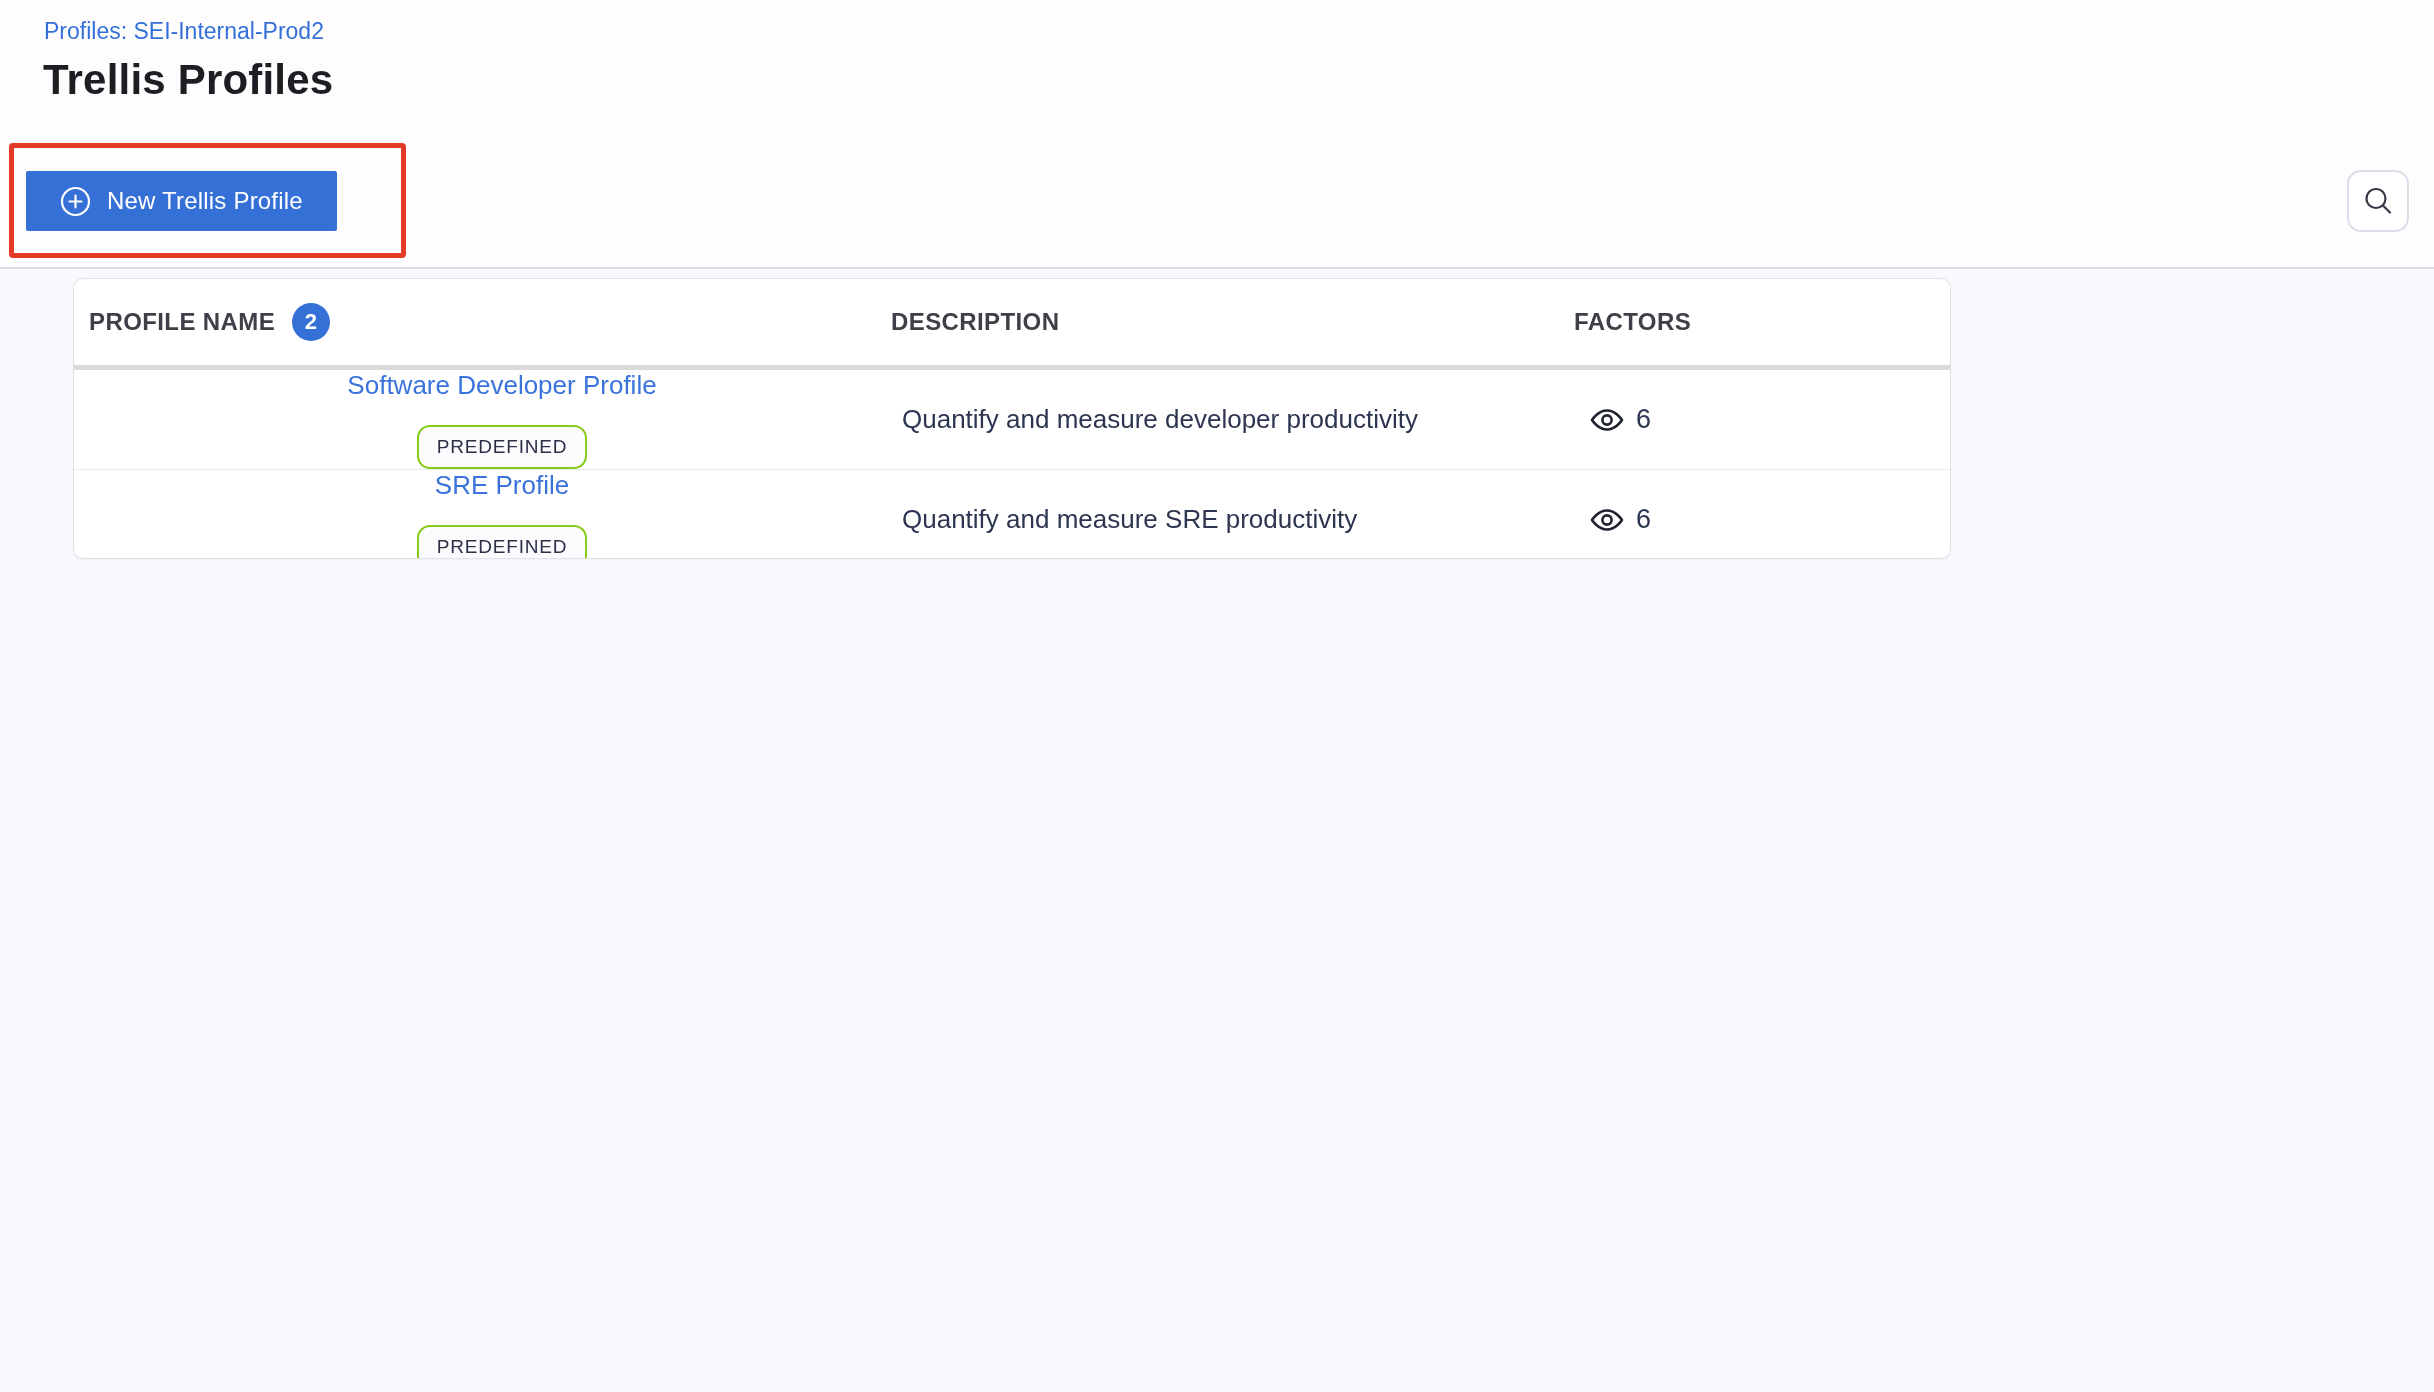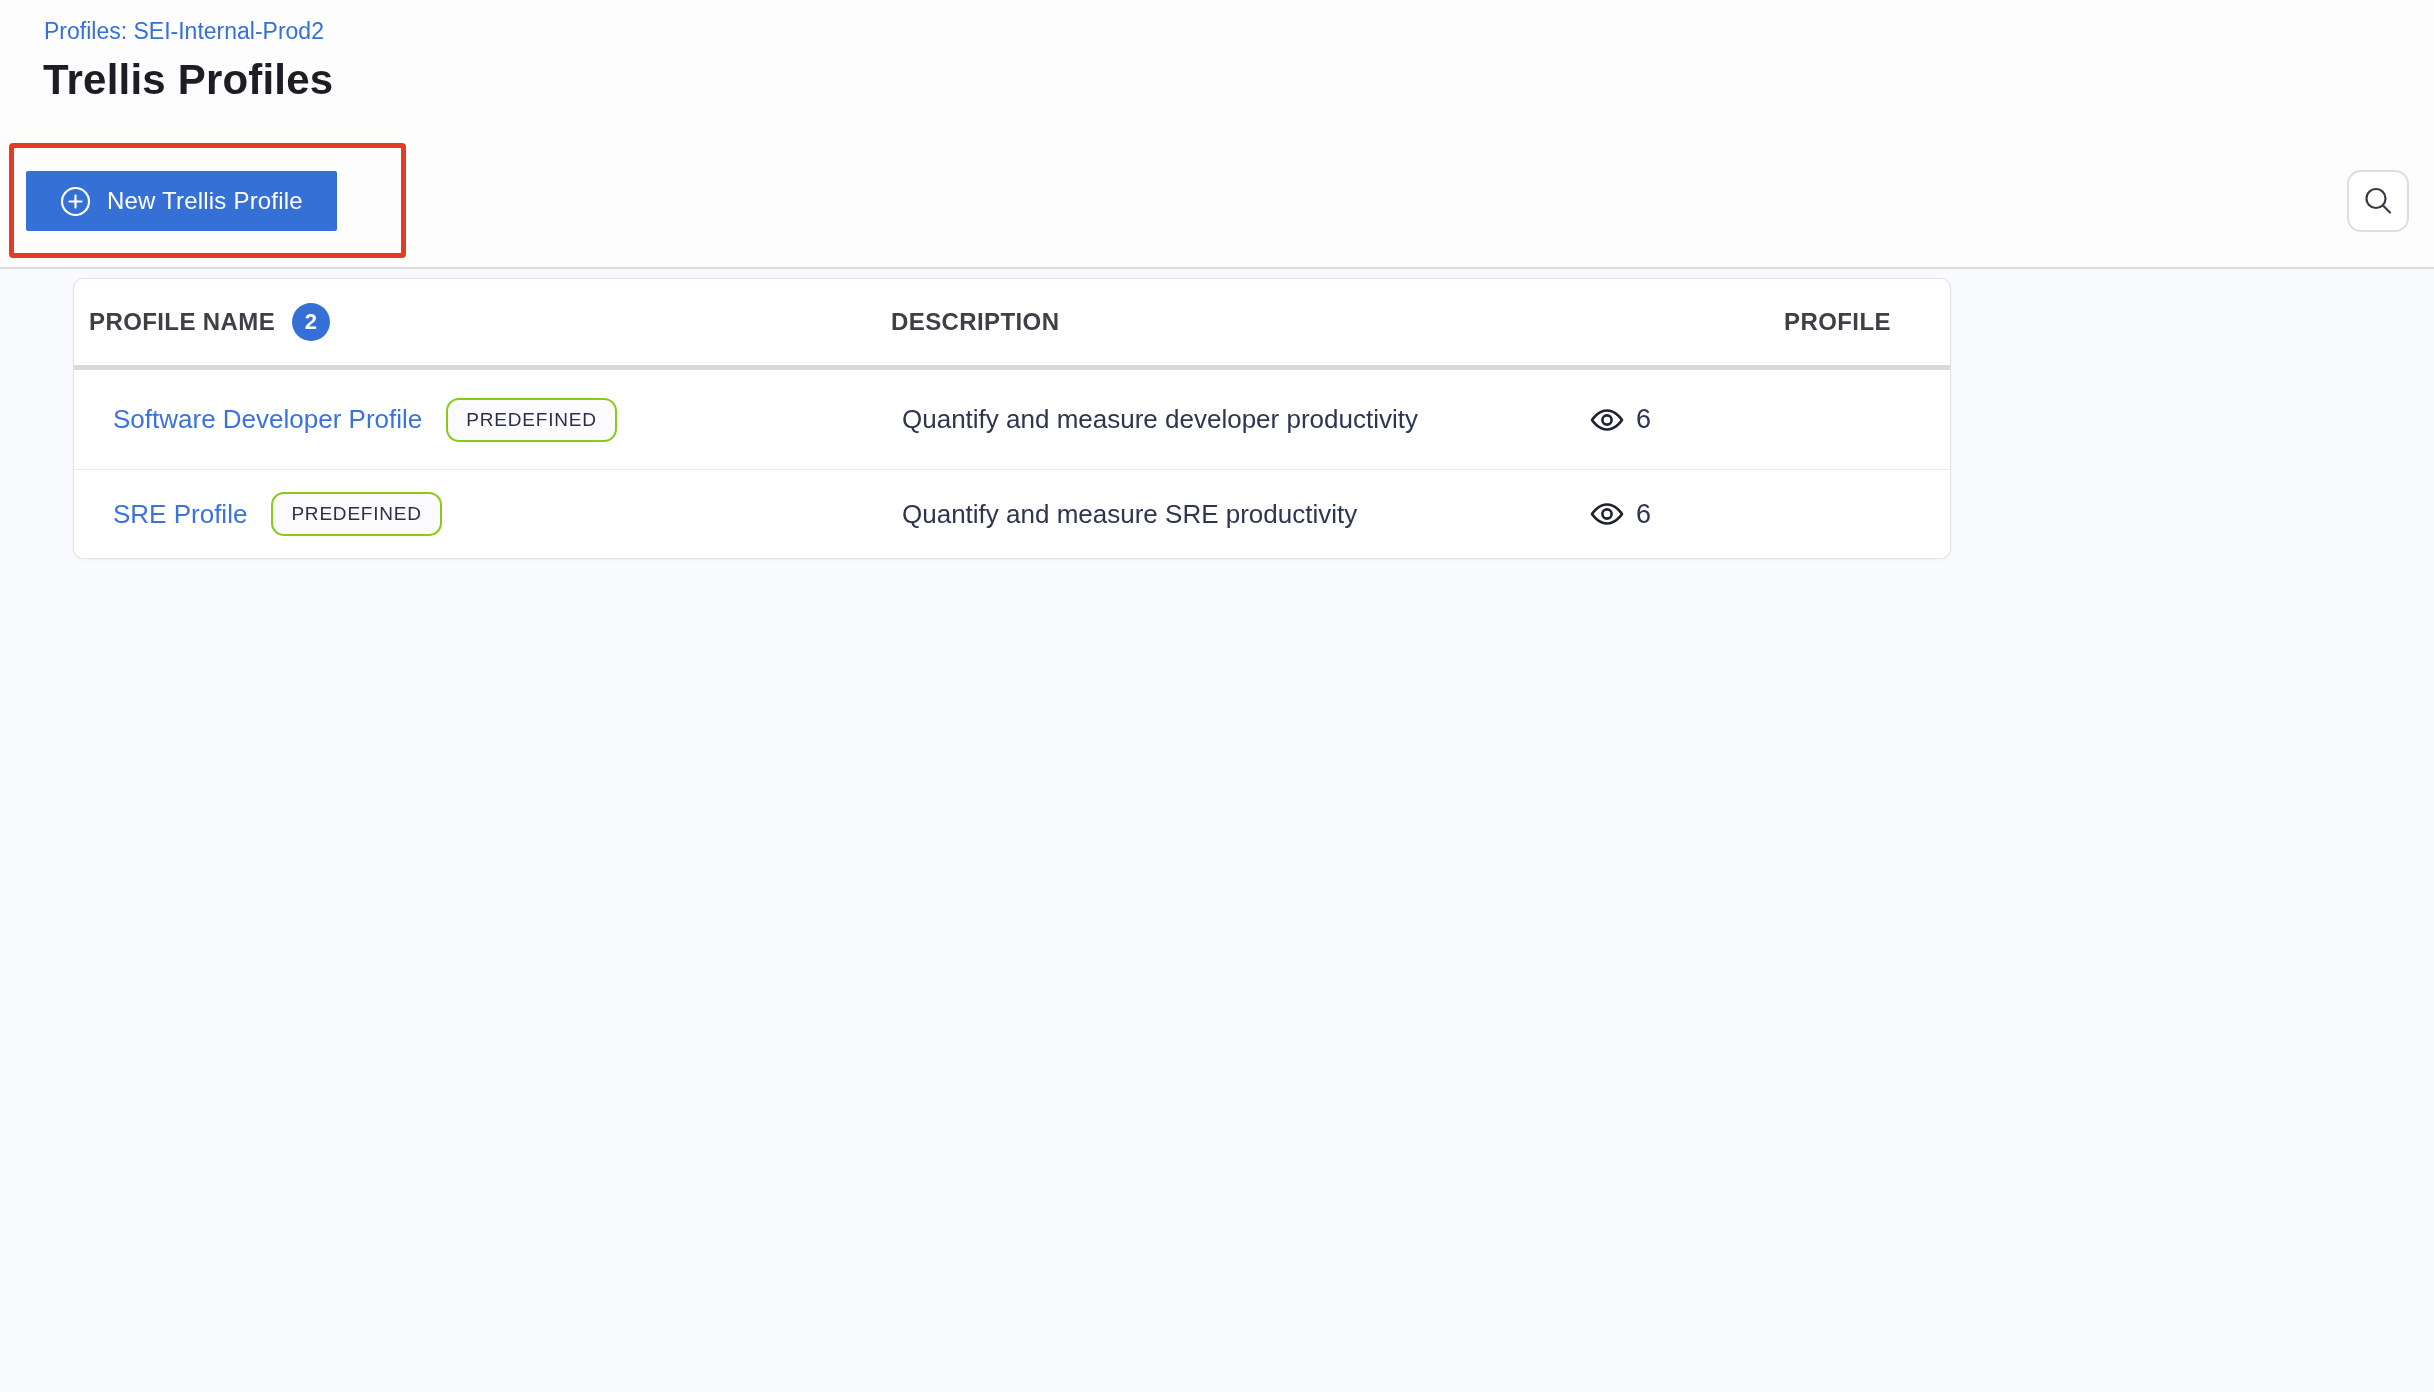--- a/index.html
+++ b/index.html
@@ -73,21 +73,21 @@
     font-size:22px; font-weight:600;
     display:flex; align-items:center; justify-content:center;
   }
   .th-actions { text-align:center; }
   .thick-divider { height:5px; background:#d9d9d9; }
 
   .data-row { height:100px; }
   .data-row + .data-row { height:88px; }
   .data-row:not(:last-child) { border-bottom:1px solid #e9eaef; }
 
-  .cell-name { padding-left:39px; display:flex; align-items:center; gap:24px; }
+  .cell-name { padding-left:39px; display:flex; align-items:center; gap:24px;flex-direction:column; }
   .profile-link {
     color:#3a73dc; font-size:26px; text-decoration:none; cursor:pointer;
     white-space:nowrap;
   }
   .tag {
     border:2px solid #84cc16; background:#fbfbfd; border-radius:13px;
     padding:9px 18px;
     font-size:19px; font-weight:500; letter-spacing:.8px; color:#2c3047;
     white-space:nowrap;
   }
@@ -135,20 +135,21 @@
 
 <div class="content">
   <div class="card">
 
     <div class="grid-row thead">
       <div class="th th-profile">
         <span>PROFILE NAME</span>
         <span class="count-badge">2</span>
       </div>
       <div class="th">DESCRIPTION</div>
+      <div class="th">FACTORS</div>
       <div class="th th-actions">PROFILE</div>
     </div>
 
     <div class="thick-divider"></div>
 
     <div class="grid-row data-row">
       <div class="cell-name">
         <a class="profile-link">Software Developer Profile</a>
         <span class="tag">PREDEFINED</span>
       </div>

